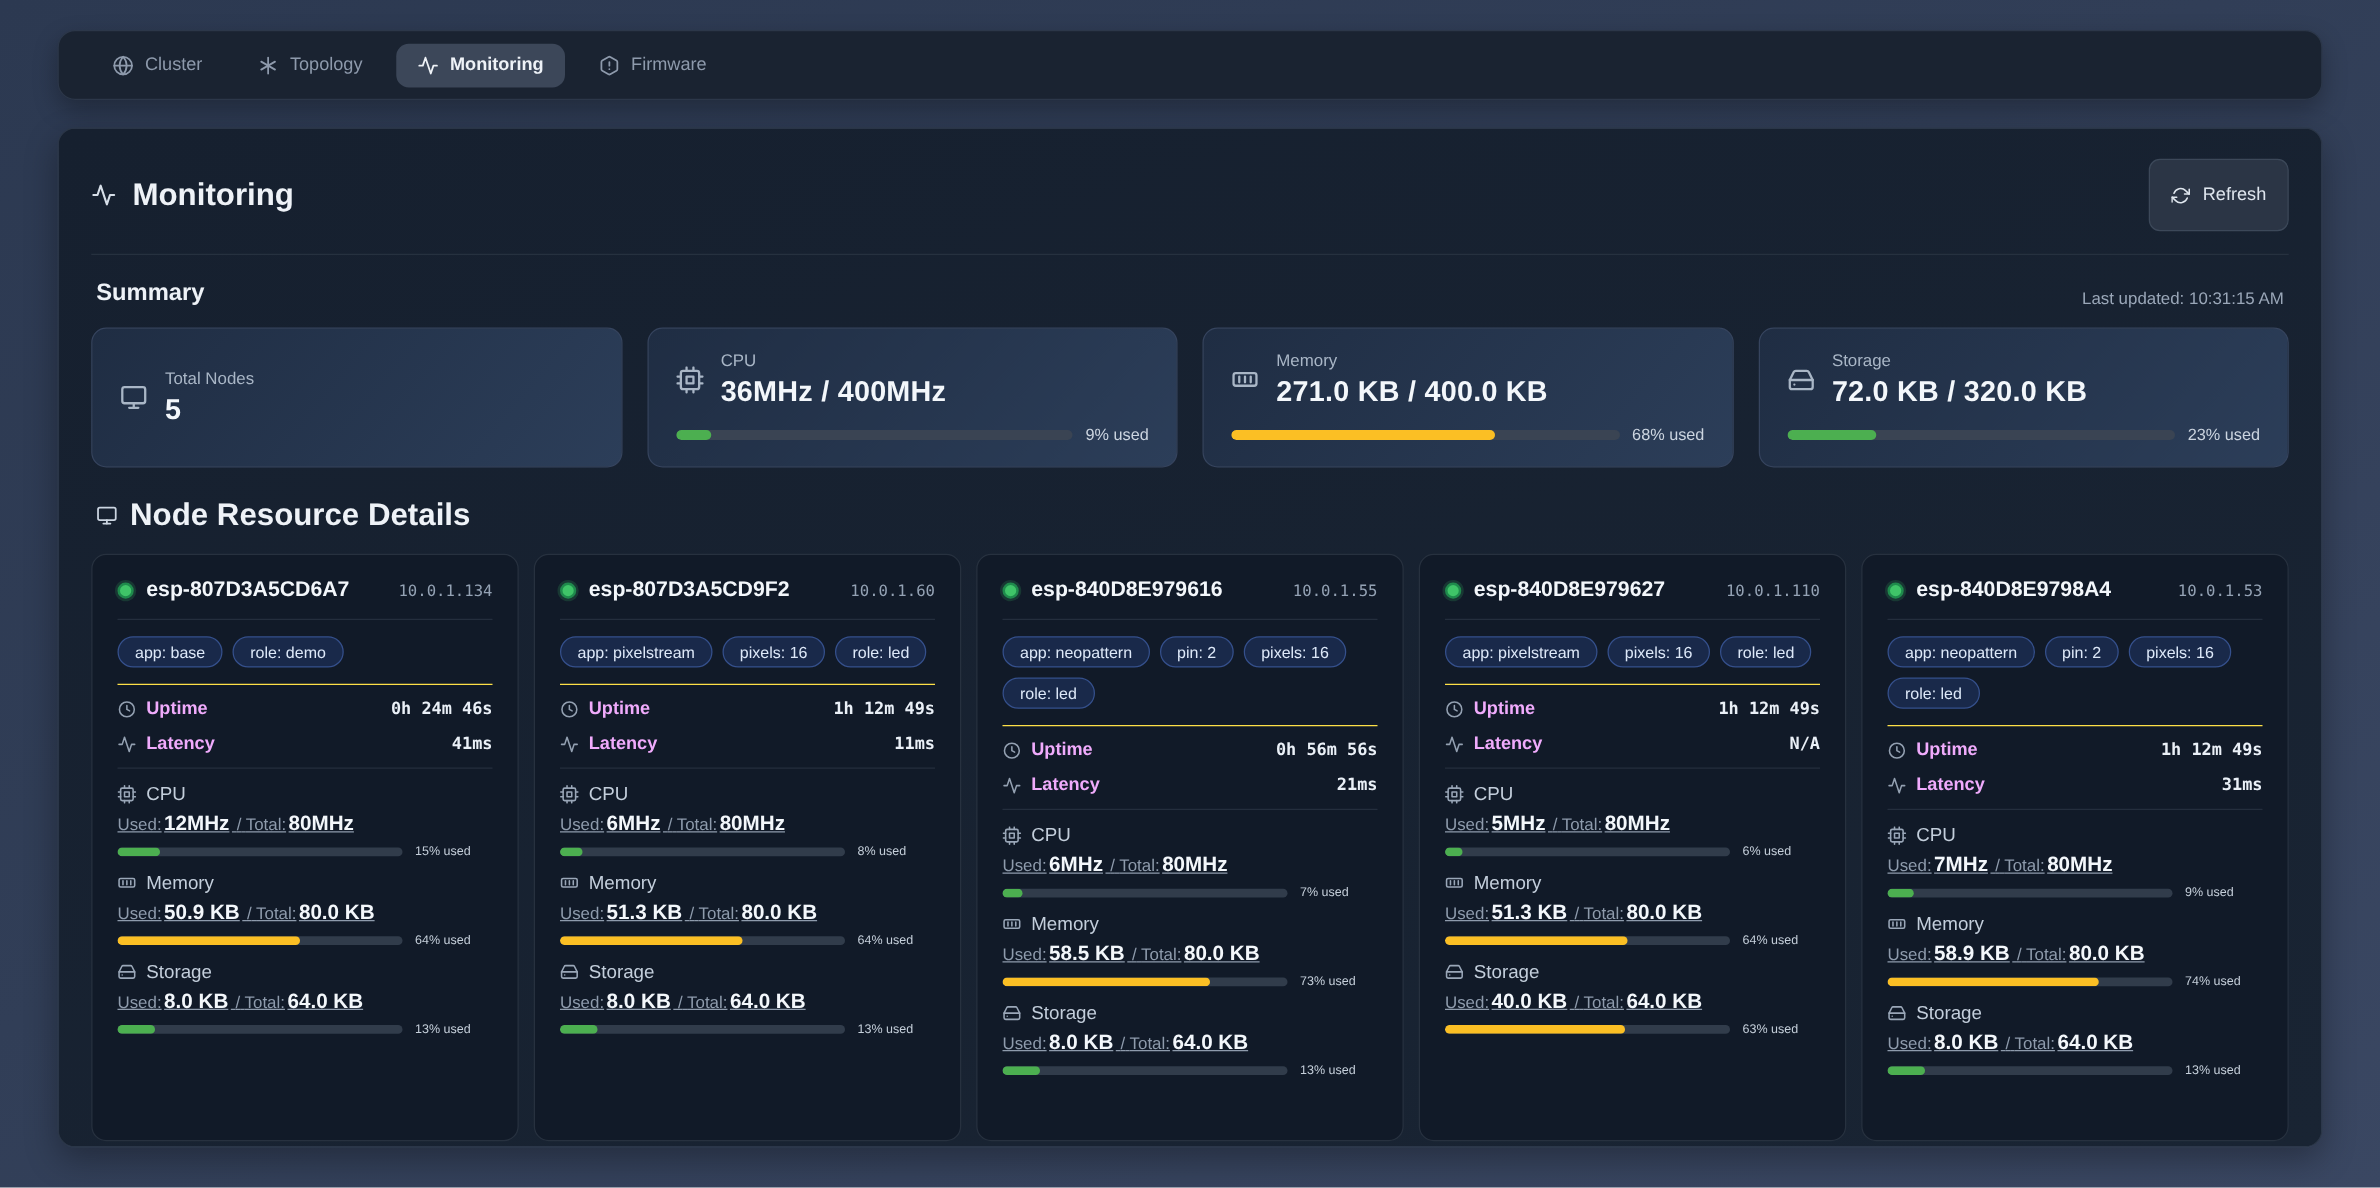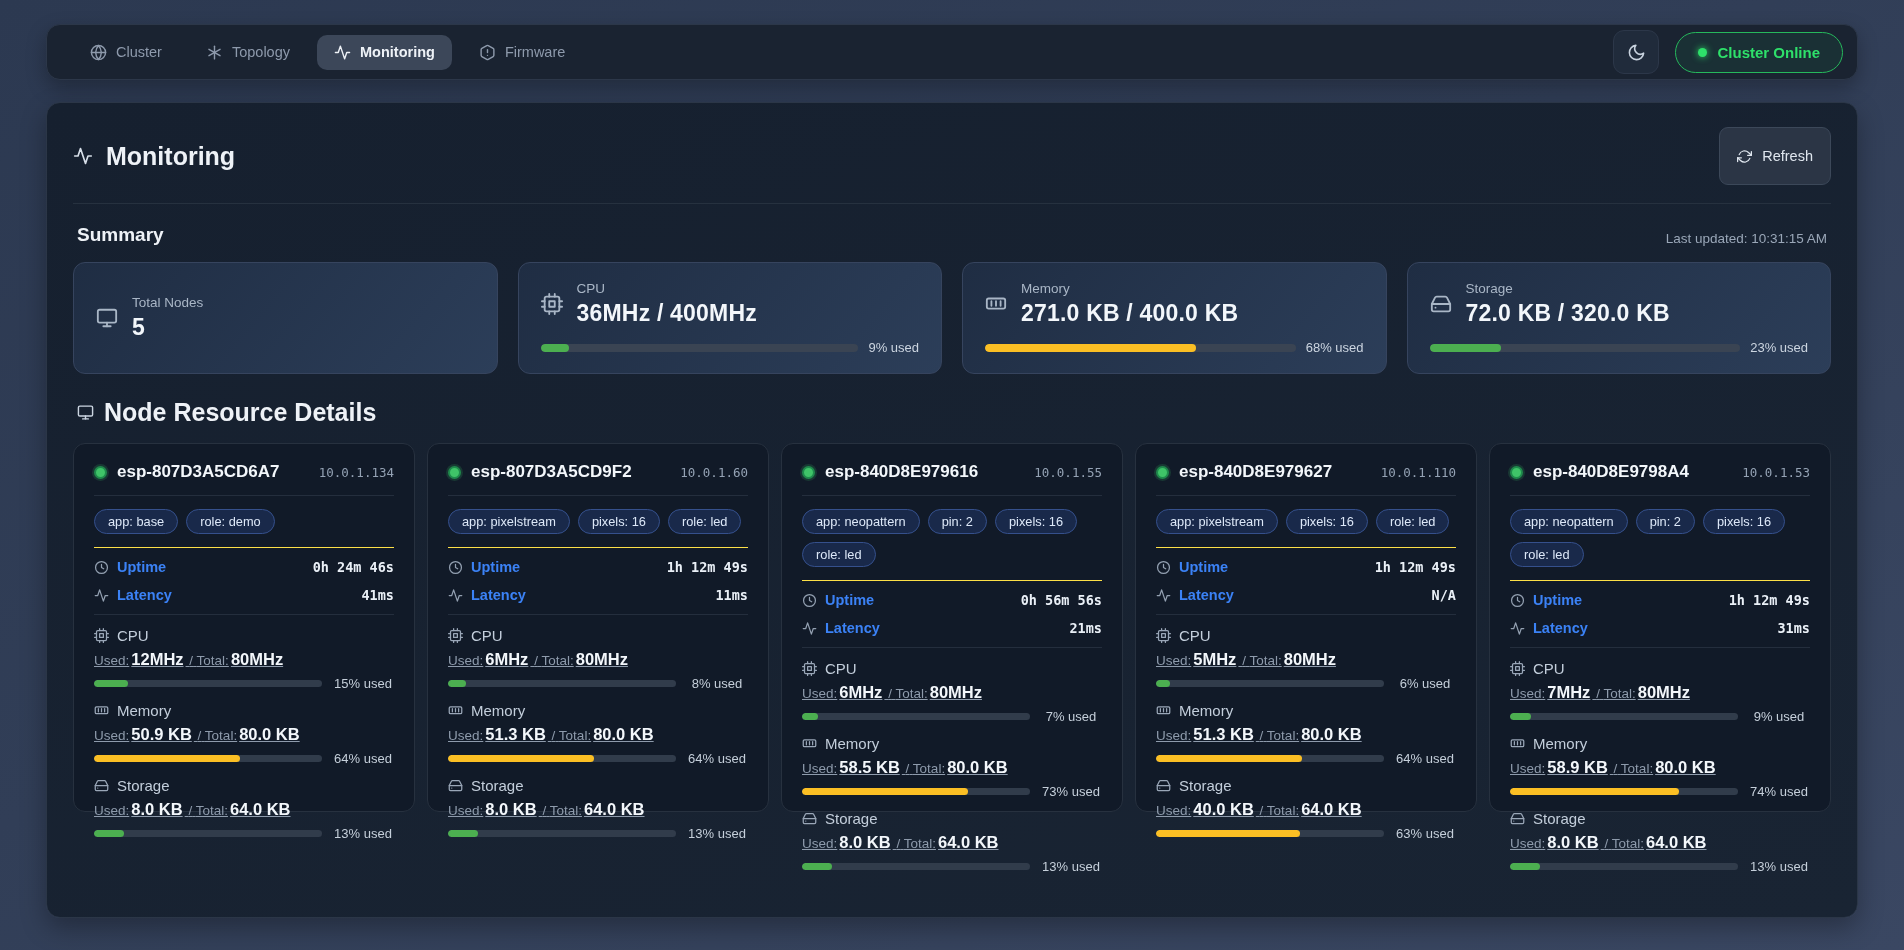--- a/index.html
+++ b/index.html
@@ -76,48 +76,48 @@
   .track { flex:1; height:8px; background:#3a4453; border-radius:5px; overflow:hidden; }
   .fill { height:100%; border-radius:5px; }
   .pct { font-size:13px; color:#ccd5e0; white-space:nowrap; }
 
   
   .nodes-heading { display:flex; align-items:center; gap:10px; margin:24px 4px 16px 4px; font-size:25px; font-weight:700; color:#eef2f7; }
   .nodes-heading svg { width:17px; height:17px; color:#cbd5e1; }
   .node-grid { display:grid; grid-template-columns:repeat(5,1fr); gap:12px; }
   .node-card {
     background:#111a28; border:1px solid #27313f; border-radius:12px; padding:18px 20px;
-    height:369px; display:flex; flex-direction:column;
+    height:470px; display:flex; flex-direction:column;
   }
   .node-head { display:flex; align-items:baseline; gap:10px; padding-bottom:13px; border-bottom:1px solid #242e3d; }
   .status-dot {
     width:13px; height:13px; border-radius:50%; background:#3fc468;
     border:2px solid #1f8a4c; box-shadow:0 0 0 2px rgba(63,196,104,.18);
     align-self:center; flex:none;
   }
   .node-name { font-size:17px; font-weight:700; color:#f3f7fb; white-space:nowrap; }
   .node-ip { font-size:12.5px; color:#94a2b4; margin-left:auto; white-space:nowrap; }
   .tag-list { display:flex; flex-wrap:wrap; gap:8px; padding:13px 0; border-bottom:1px solid #fde047; }
   .tag {
     background:#19294a; border:1px solid #35508c; color:#dde8f8;
     font-size:12.8px; padding:4px 13px; border-radius:999px; white-space:nowrap;
   }
   .kv-rows { padding:11px 0; border-bottom:1px solid #242e3d; display:flex; flex-direction:column; gap:12px; }
   .kv-row { display:flex; align-items:center; }
-  .kv-label { display:flex; align-items:center; gap:8px; font-size:14.5px; font-weight:600; color:#3b82f6; }
+  .kv-label { display:flex; align-items:center; gap:8px; font-size:14.5px; font-weight:600; color:#f0abfc; }
   .kv-label svg { width:15px; height:15px; color:#93a0b1; }
   .kv-value { margin-left:auto; font-weight:700; font-size:13.5px; color:#eaf0f7; }
   .metrics { padding-top:12px; display:flex; flex-direction:column; gap:11px; }
   .metric-head { display:flex; align-items:center; gap:8px; font-size:15px; color:#c3cedb; }
   .metric-head svg { width:15px; height:15px; color:#9aa7b8; }
   .metric-vals { margin-top:6px; font-size:13.5px; color:#8e9bac;text-decoration:underline; }
   .metric-vals b { font-size:16.5px; color:#f3f7fb; font-weight:700; margin:0 2px; }
   .metric-bar-row { display:flex; align-items:center; gap:10px; margin-top:7px; }
   .metric-bar-row .track { height:7px; background:#313c4b; }
-  .metric-bar-row .pct { font-size:13px; color:#c5cfda; min-width:62px; text-align:center; }
+  .metric-bar-row .pct { font-size:10px; color:#c5cfda; min-width:62px; text-align:left; }
 </style>
 </head>
 <body>
 
 <svg width="0" height="0" style="position:absolute">
   <defs>
     <g id="i-globe">
         <circle cx="12" cy="12" r="10"></circle>
         <path d="M2 12h20"></path>
         <path d="M12 2a15.3 15.3 0 0 1 4 10 15.3 15.3 0 0 1-4 10 15.3 15.3 0 0 1-4-10 15.3 15.3 0 0 1 4-10z"></path>
@@ -189,31 +189,20 @@
       <svg viewBox="0 0 24 24" fill="none" stroke="currentColor" stroke-width="2" stroke-linecap="round" stroke-linejoin="round">
           <use href="#i-activity"></use>
         </svg>
       <span>Monitoring</span>
     </div>
     <div class="tab">
       <svg viewBox="0 0 24 24" fill="none" stroke="currentColor" stroke-width="2" stroke-linecap="round" stroke-linejoin="round">
           <use href="#i-hex-alert"></use>
         </svg>
       <span>Firmware</span>
-    </div>
-  </div>
-  <div class="nav-right">
-    <div class="theme-btn">
-      <svg viewBox="0 0 24 24" fill="none" stroke="currentColor" stroke-width="2" stroke-linecap="round" stroke-linejoin="round">
-          <use href="#i-moon"></use>
-        </svg>
-    </div>
-    <div class="online-pill">
-      <span class="online-dot"></span>
-      <span>Cluster Online</span>
     </div>
   </div>
 </nav>
 
 <main class="panel">
 
   <div class="panel-header">
     <div class="panel-title">
       <svg viewBox="0 0 24 24" fill="none" stroke="currentColor" stroke-width="2" stroke-linecap="round" stroke-linejoin="round">
           <use href="#i-activity"></use>

